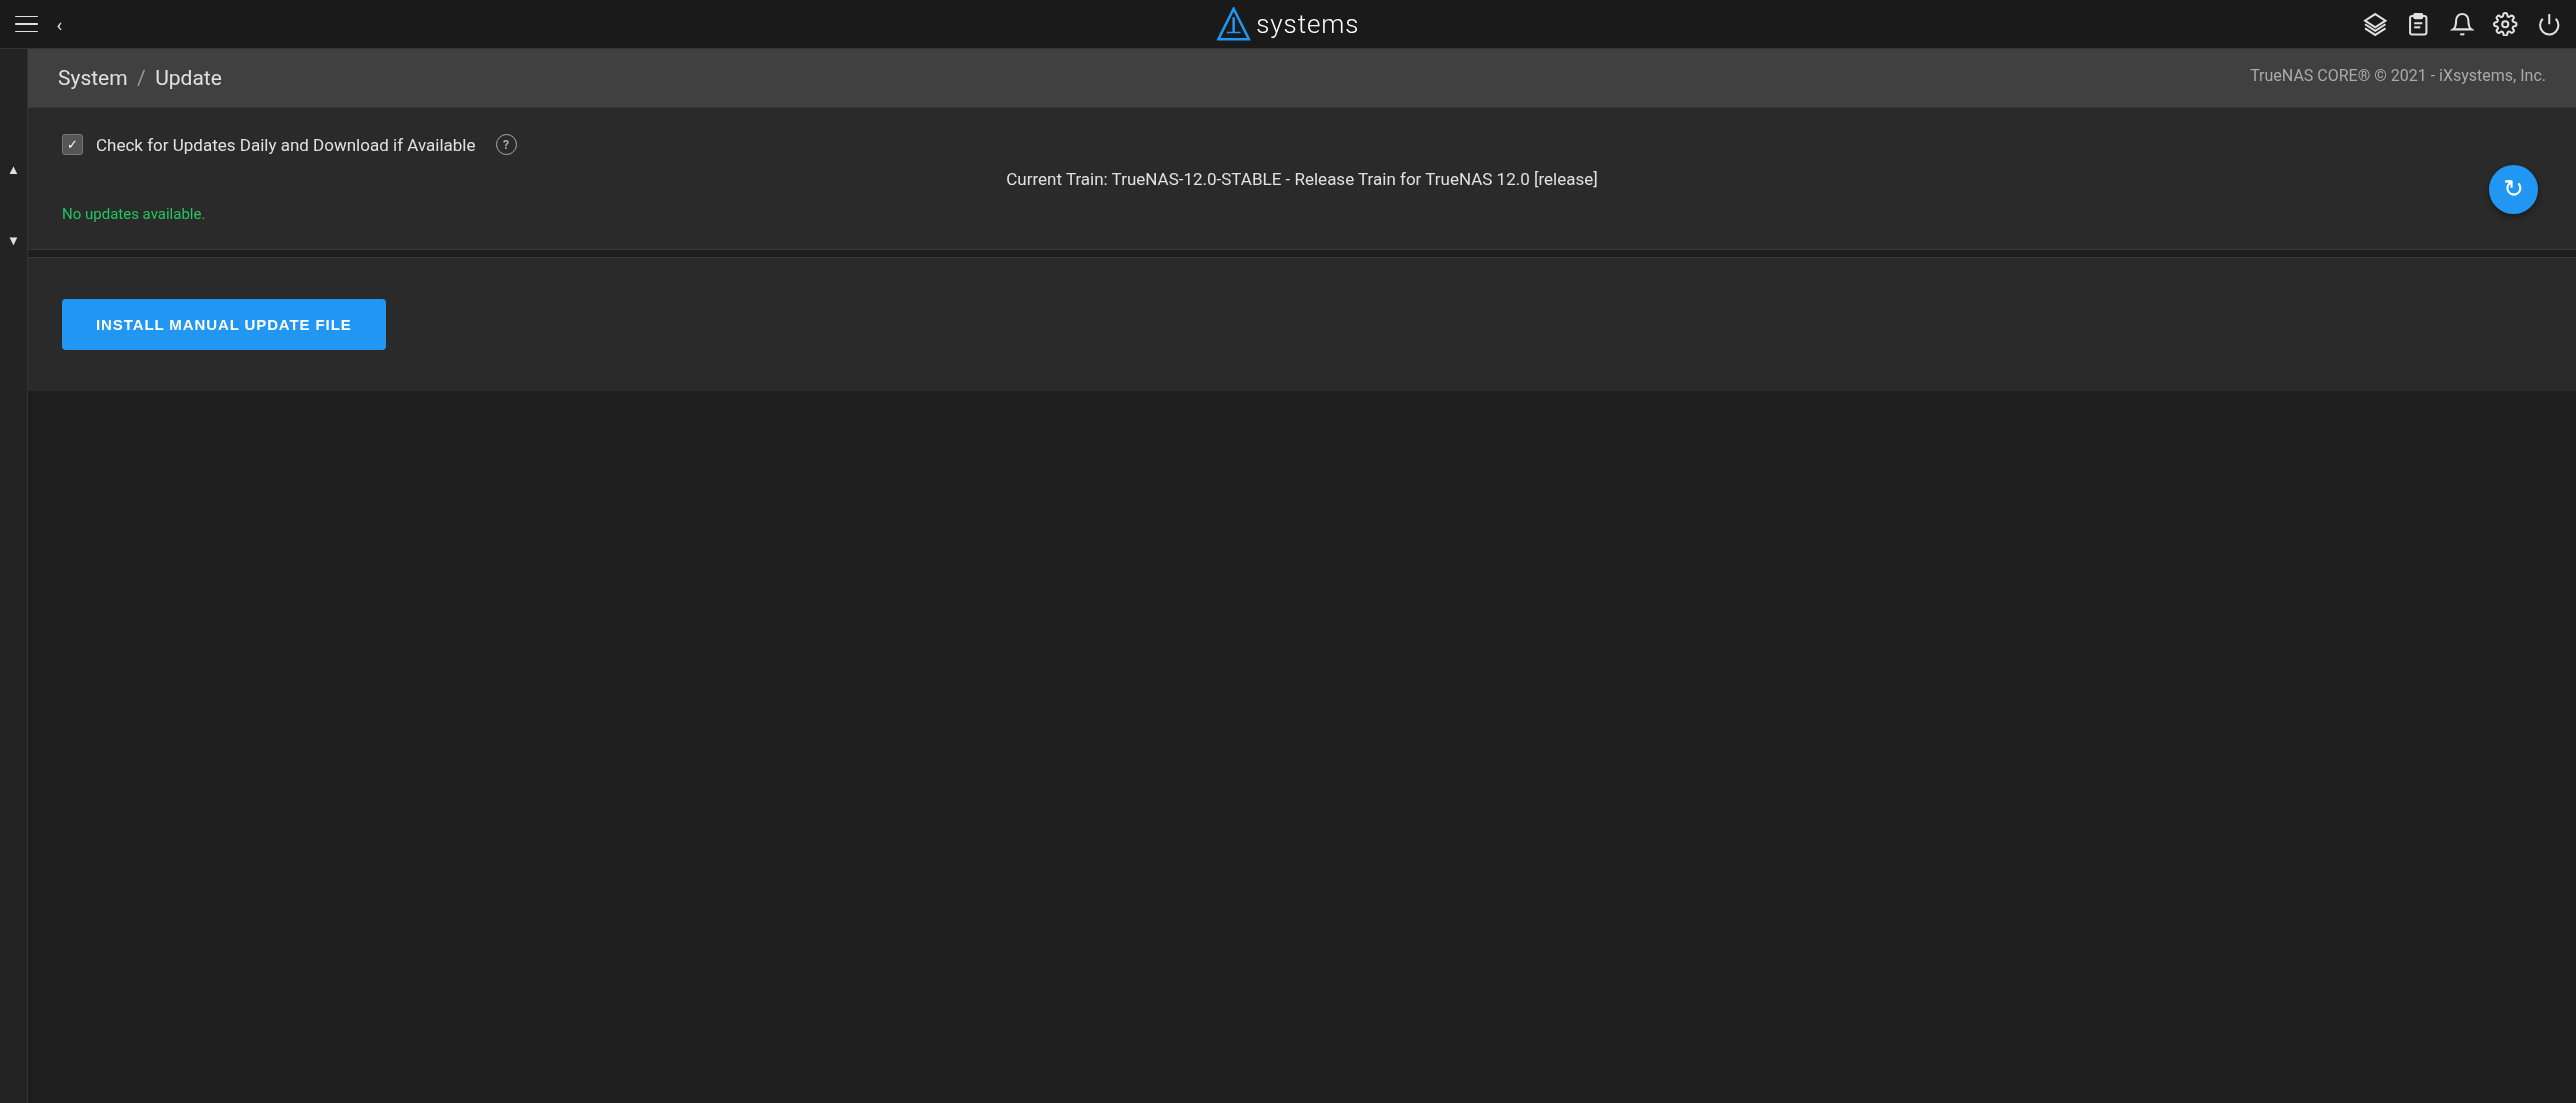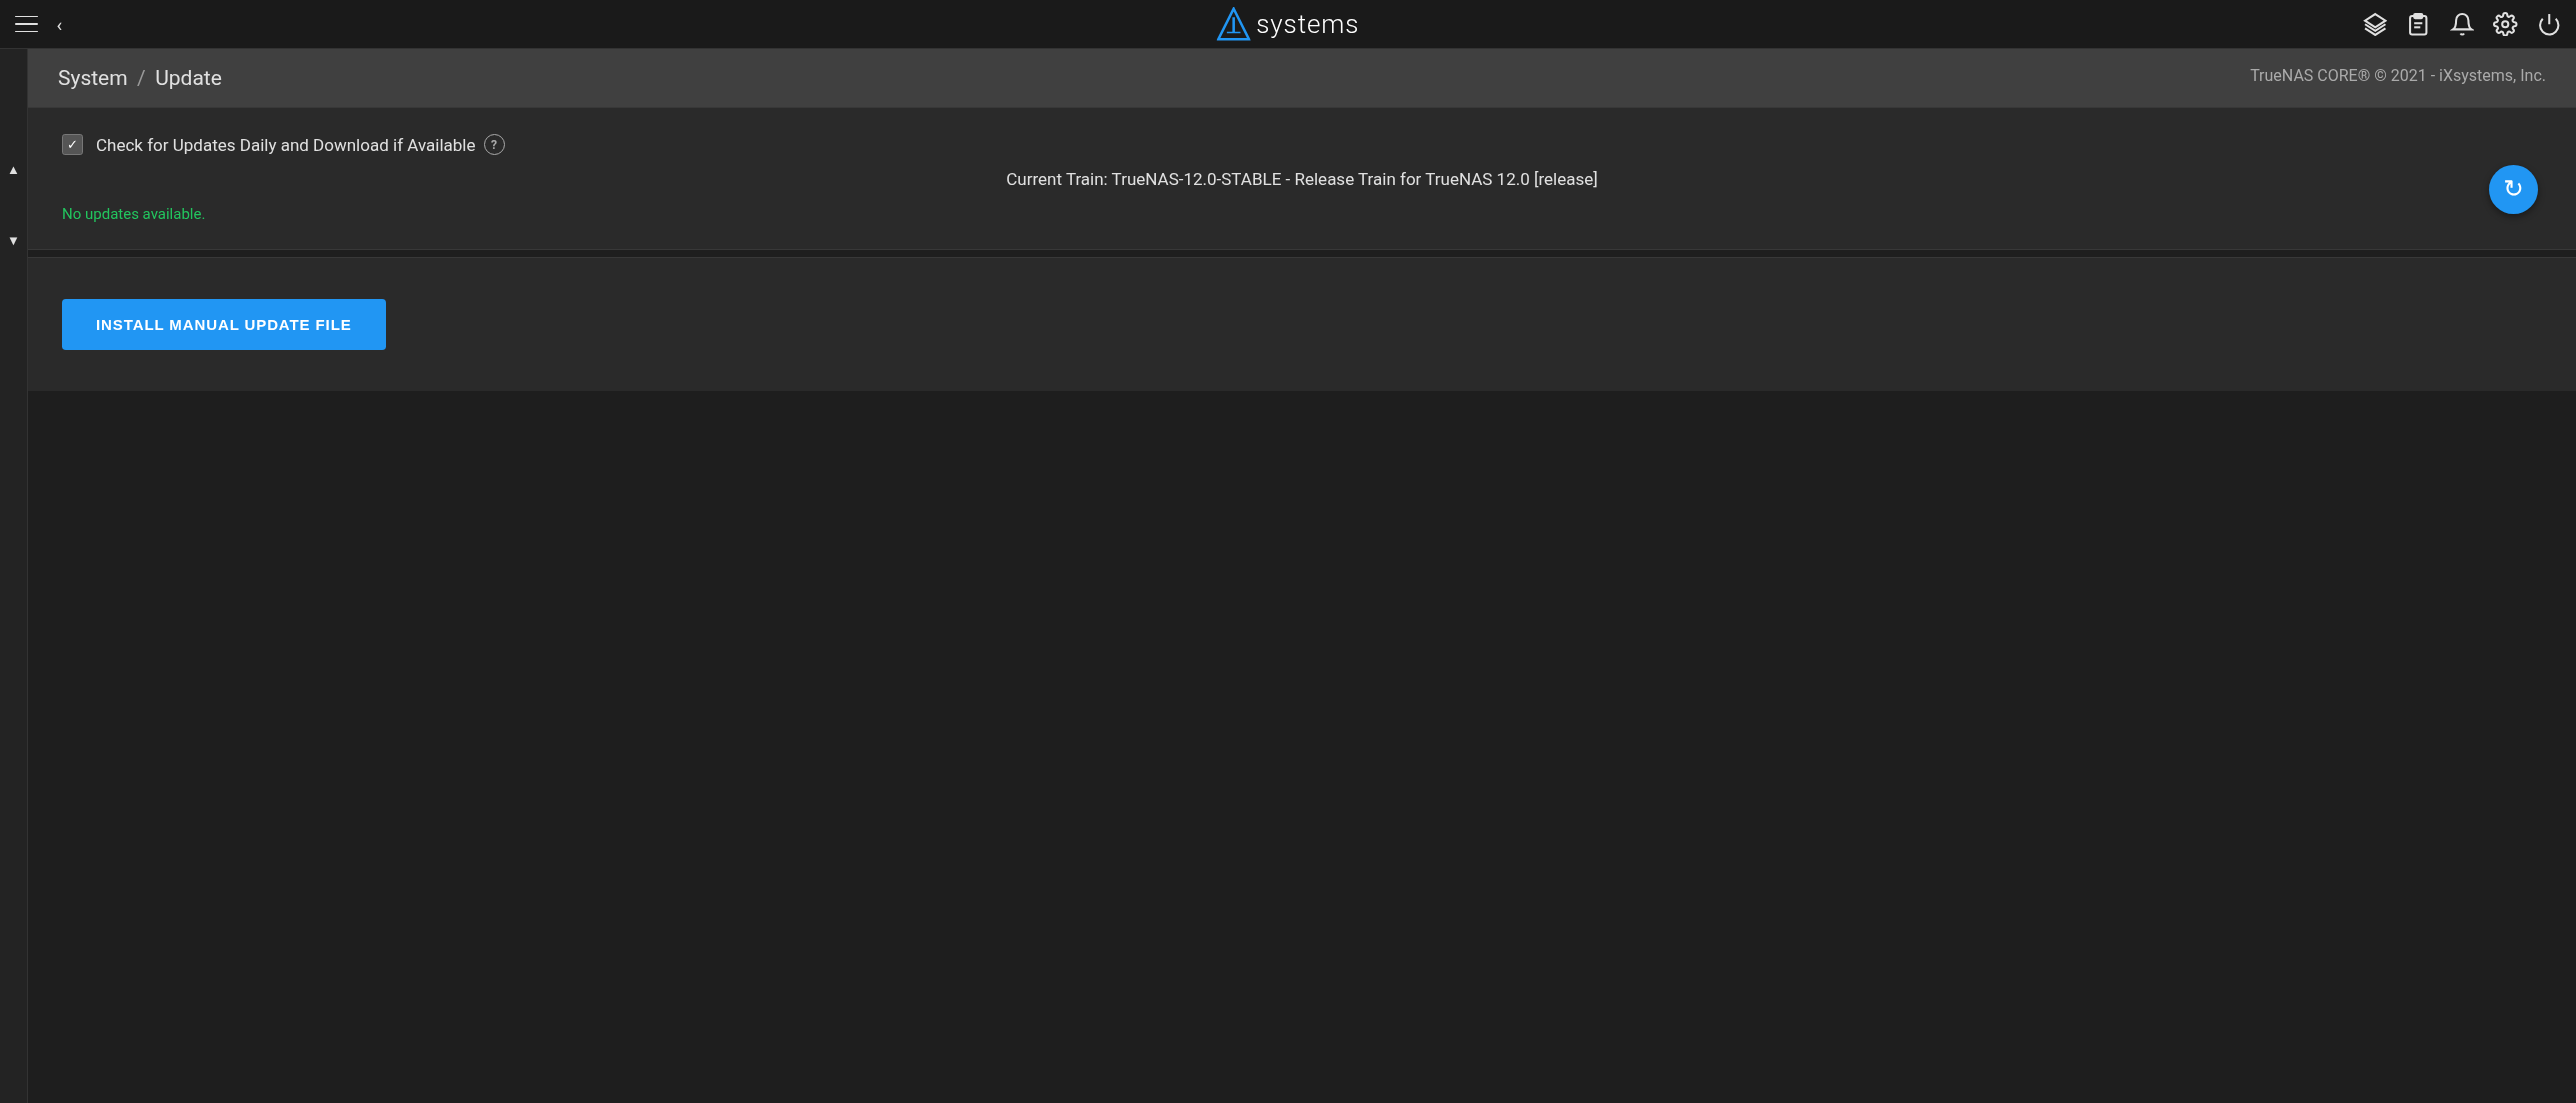--- a/index.html
+++ b/index.html
@@ -204,21 +204,21 @@
       color: #fff;
       font-size: 13px;
       line-height: 1;
     }
 
     .checkbox-label {
       font-size: 17px;
       color: #e0e0e0;
       display: flex;
       align-items: center;
-      gap: 8px;
+      gap: 20px;
     }
 
     .help-icon {
       display: inline-flex;
       align-items: center;
       justify-content: center;
       width: 21px;
       height: 21px;
       border: 1.9px solid #aaa;
       border-radius: 50%;

